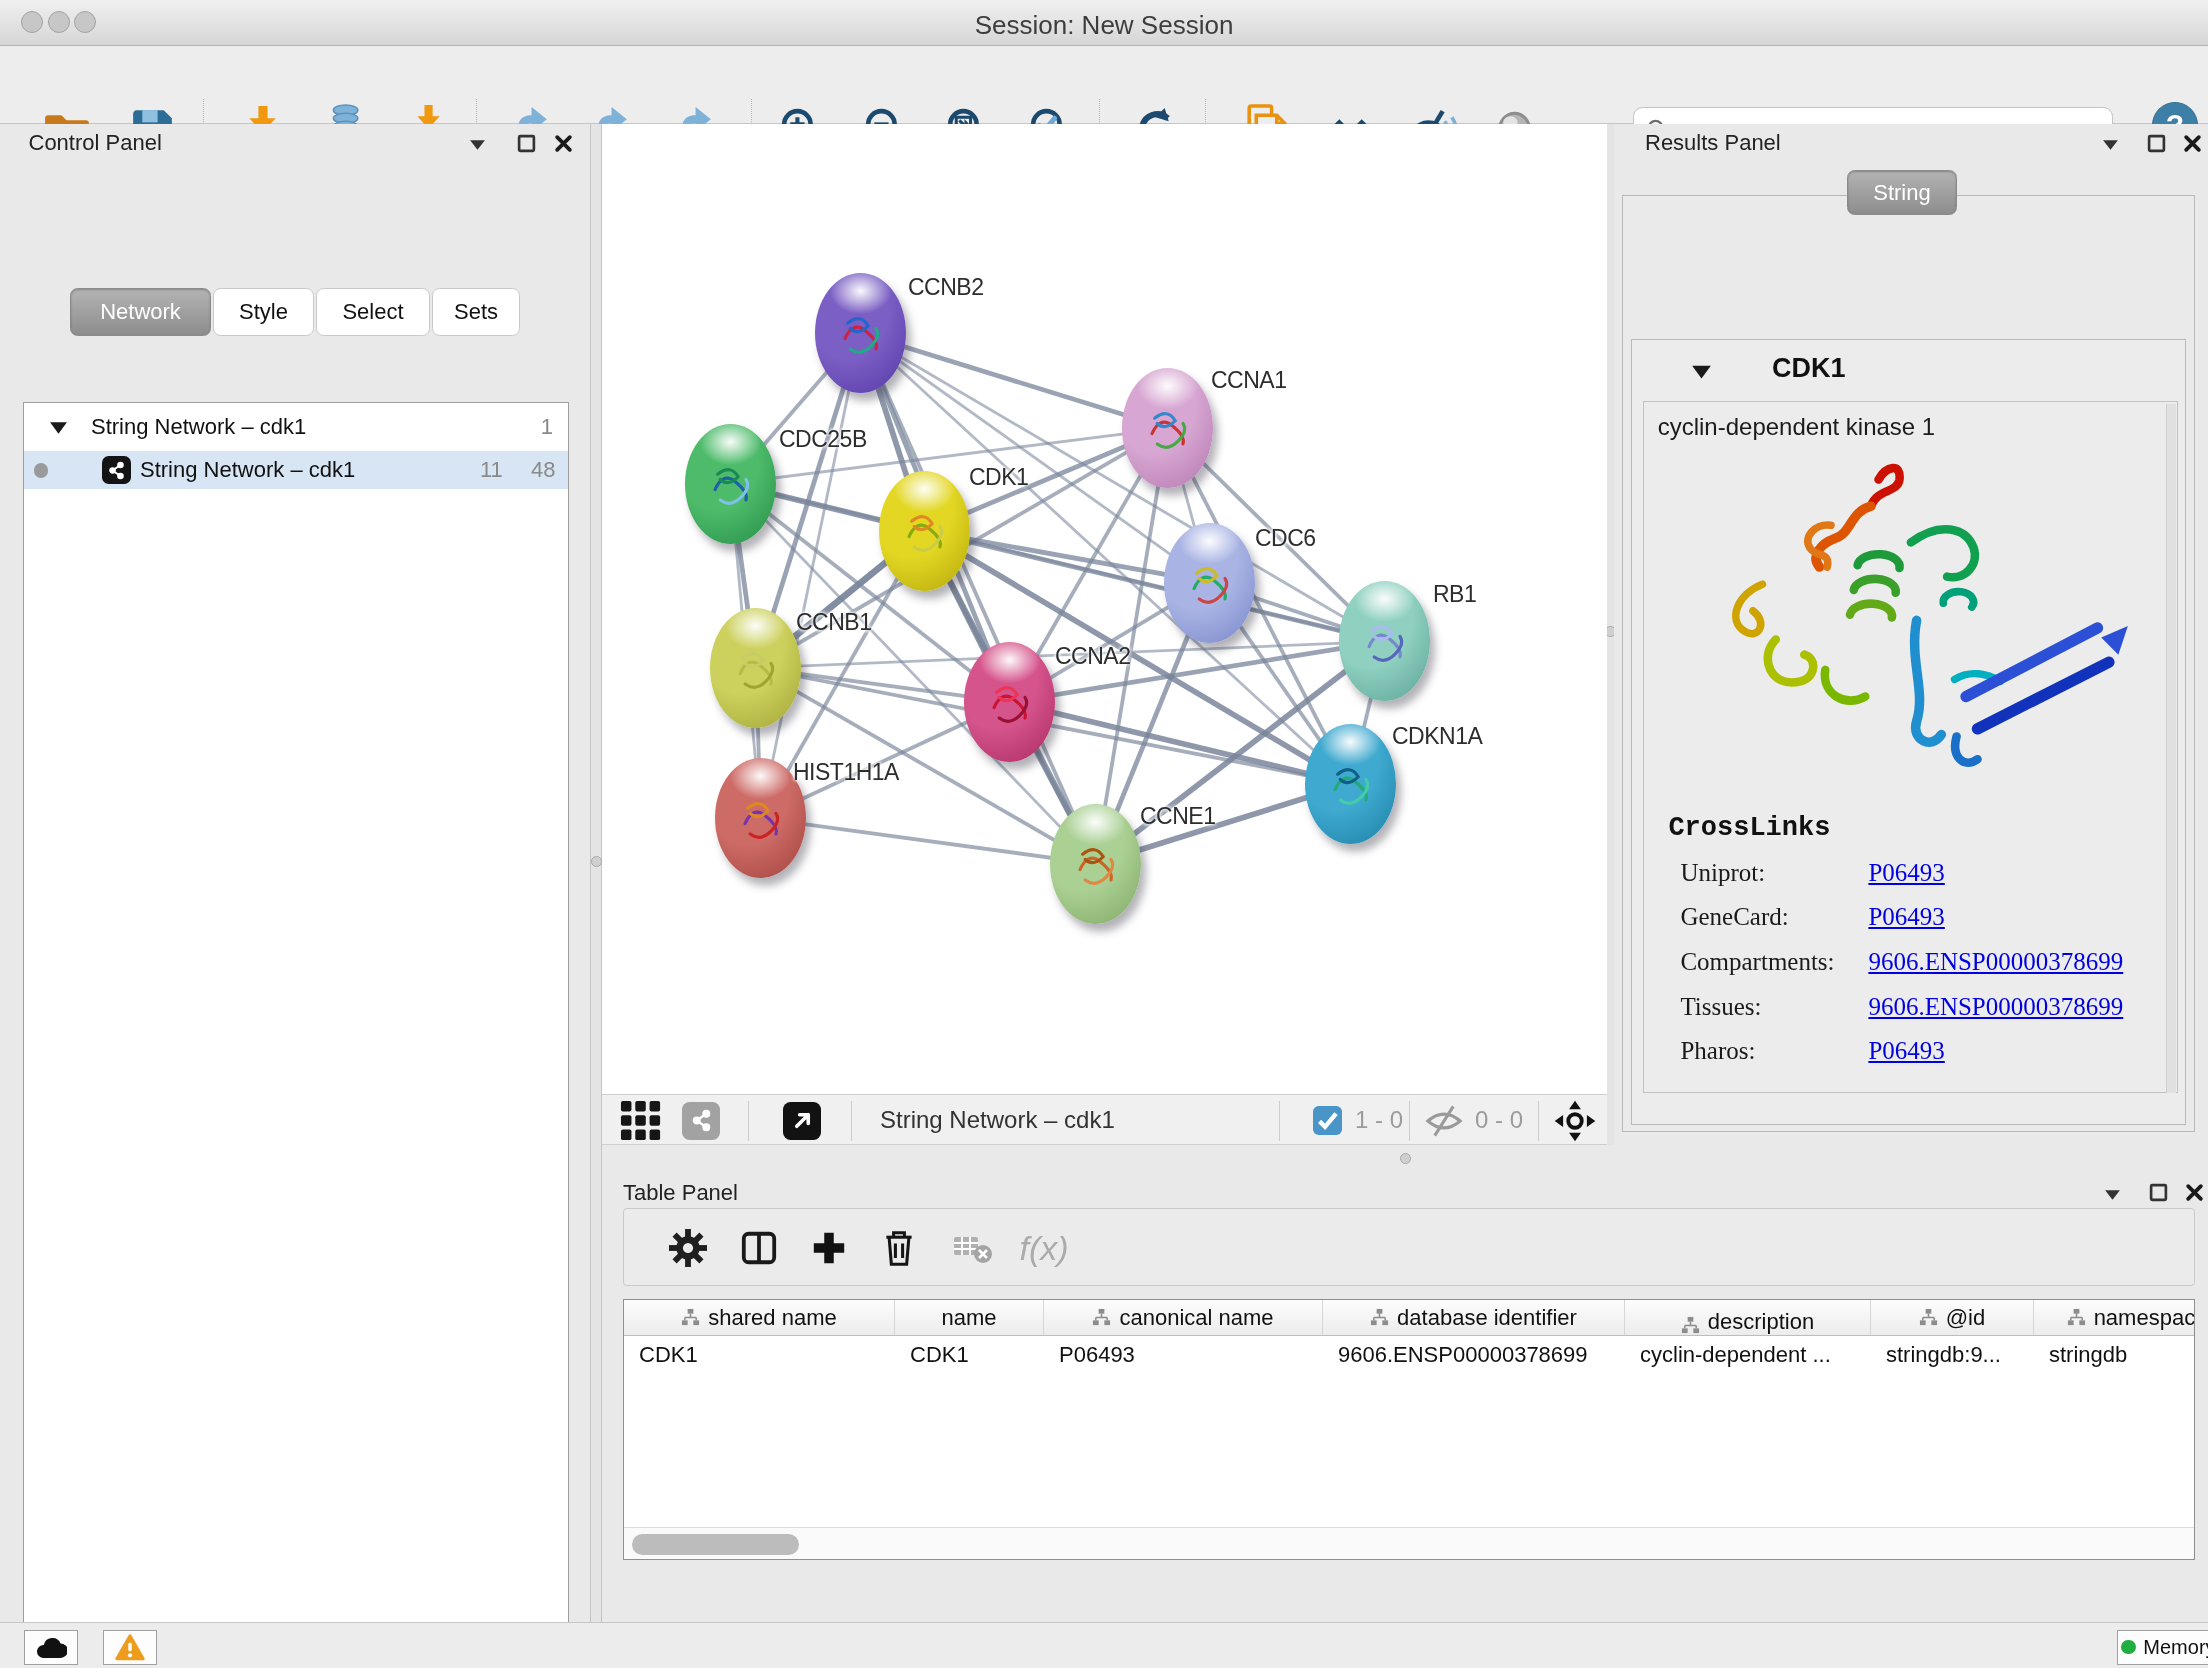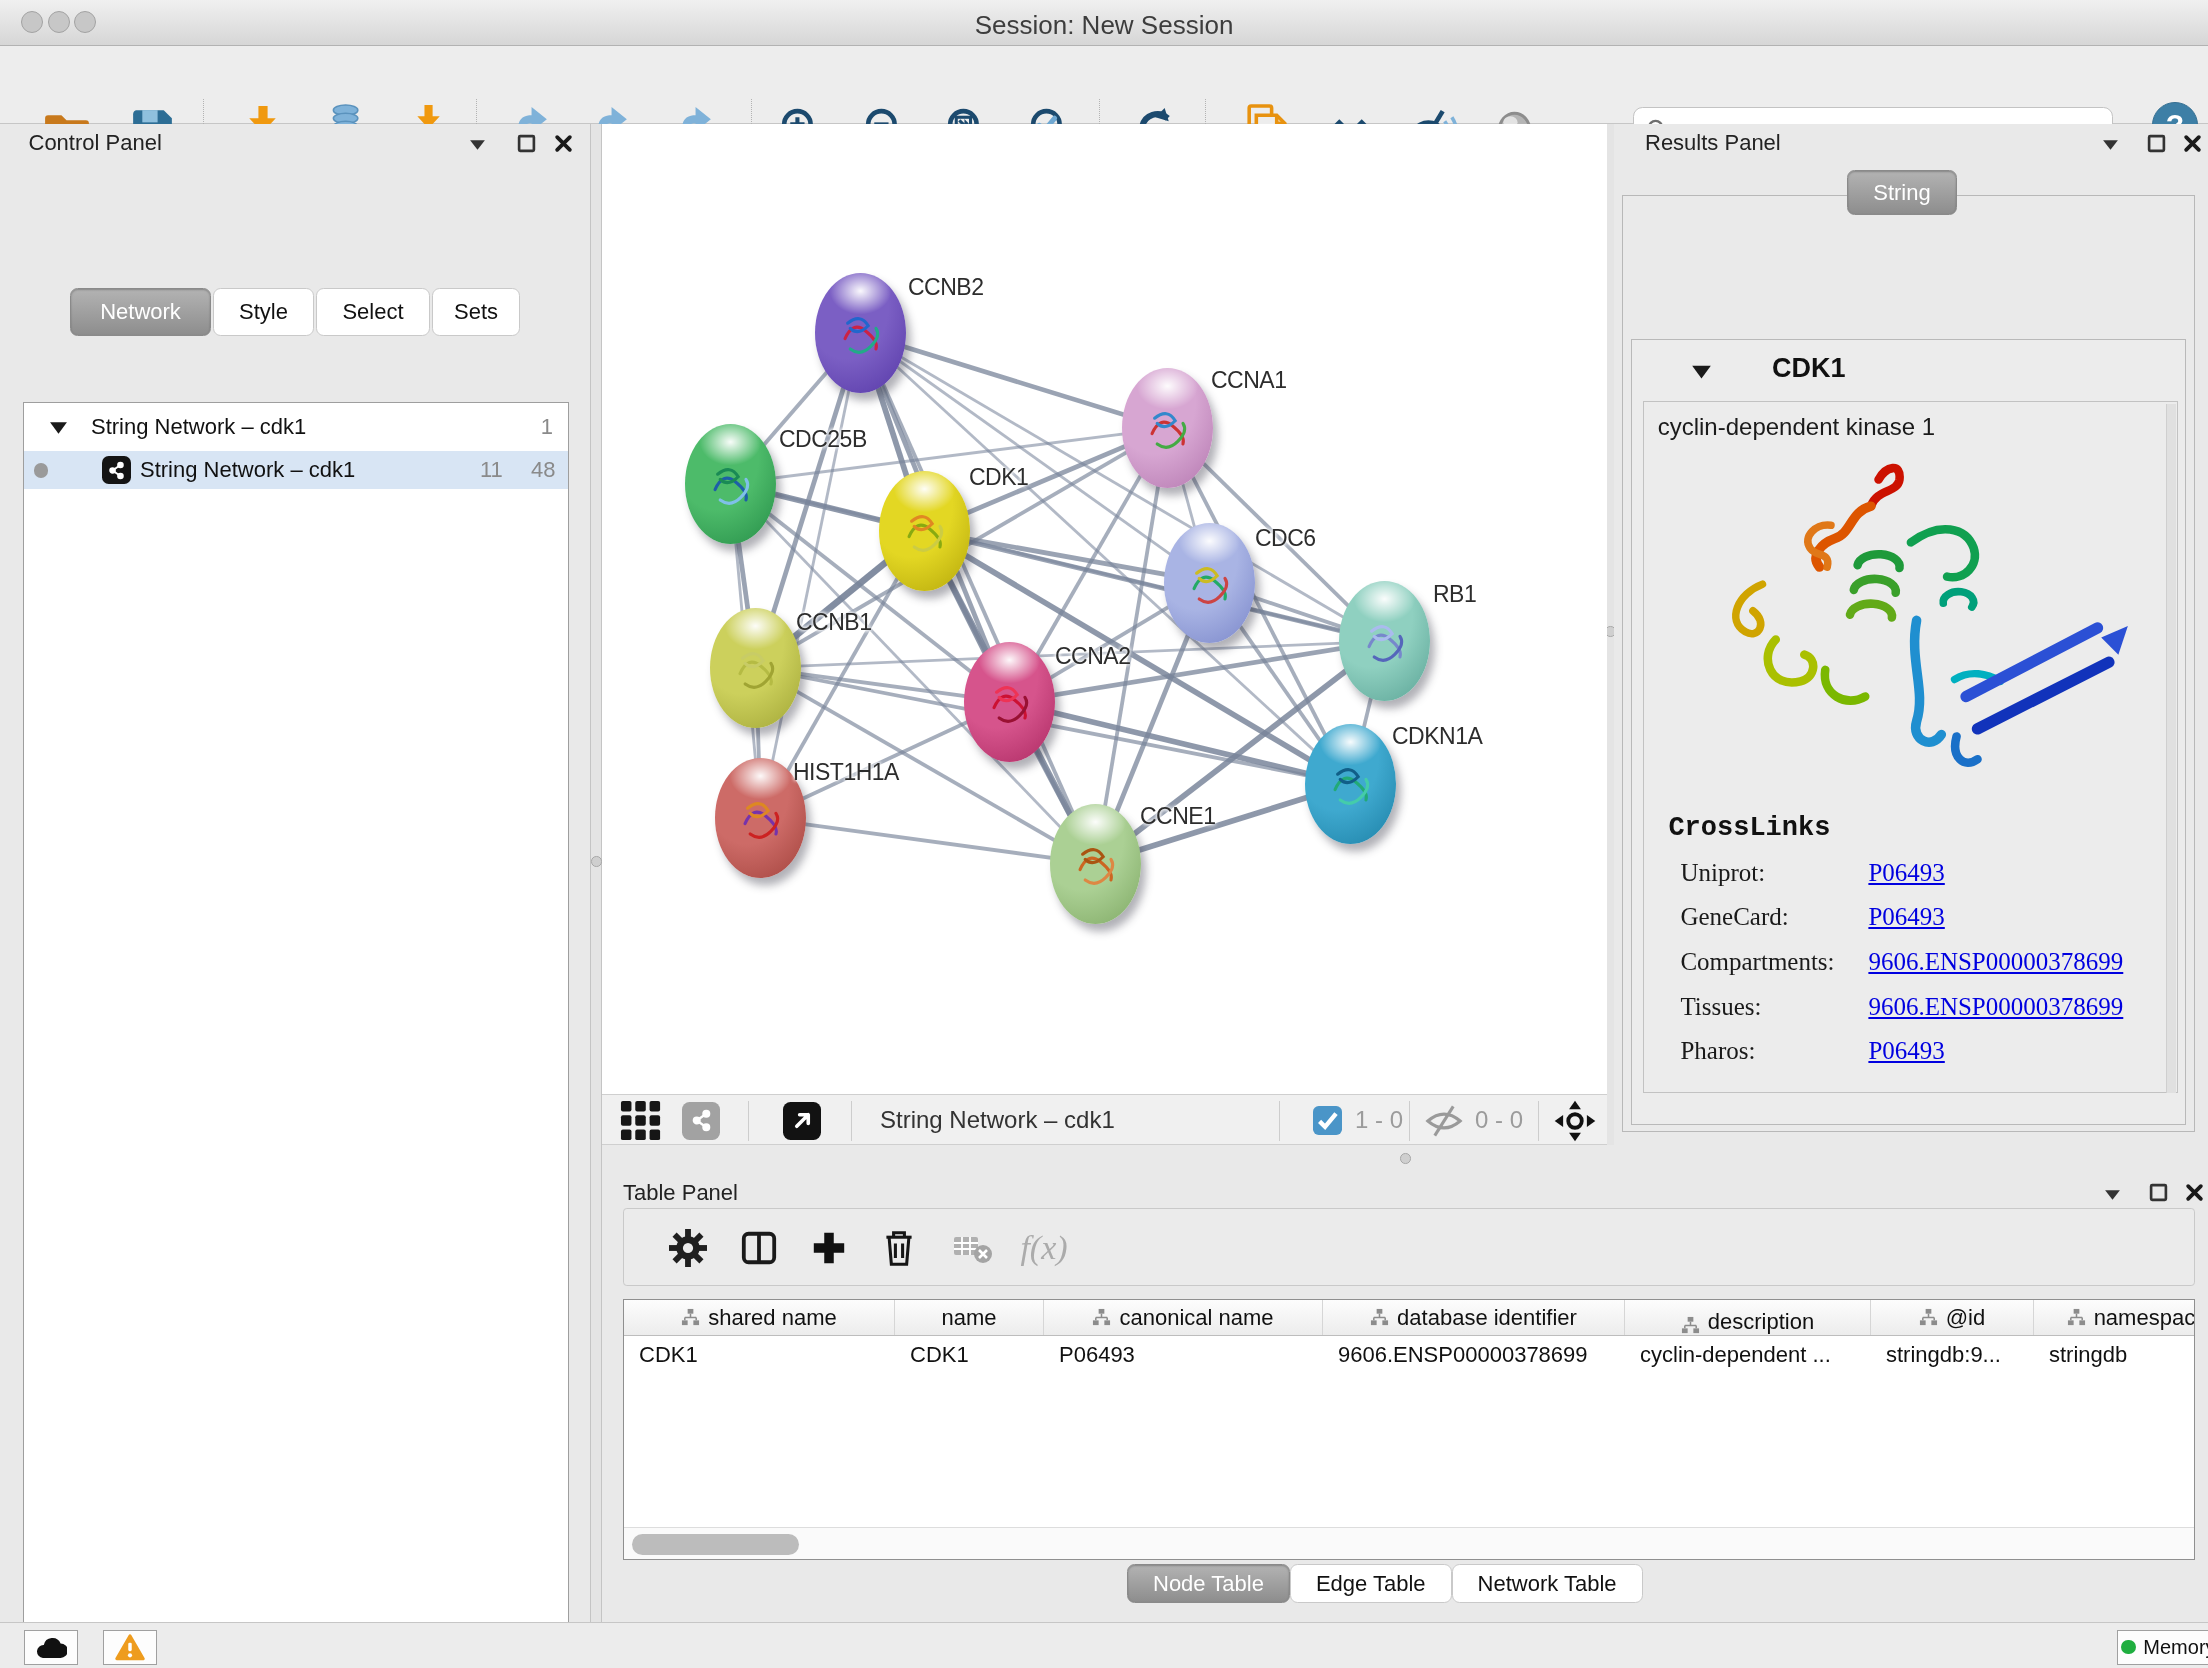--- a/index.html
+++ b/index.html
@@ -713,21 +713,21 @@
       </div>
       <div class="tp-ico" style="left:327px">
         <svg width="40" height="32" viewBox="0 0 40 32">
             <rect x="1" y="5" width="24" height="18" rx="2" fill="#b0b0b0"></rect>
             <path d="M1 11h24M1 17h24M9 5v18M17 5v18" stroke="#fff" stroke-width="1.8"></path>
             <circle cx="30" cy="22" r="9" fill="#a4a4a4"></circle>
             <path d="M26 18l8 8M34 18l-8 8" stroke="#fff" stroke-width="2.6"></path>
           </svg>
       </div>
       <div class="tp-ico" style="left:398px">
-        <span style="font-family:Liberation Serif, serif; font-style:italic; font-size:34px; color:#ababab">f(x)</span>
+        <span style="font-family:Liberation Sans, sans-serif; font-style:italic; font-size:34px; color:#ababab">f(x)</span>
       </div>
     </div>
 
     <div class="tp-table">
       <div class="thead" id="thead">
           <div class="th" style="width: 271px;">
             <svg width="19" height="19" viewBox="0 0 20 20">
   <g fill="#8c8c8c">
                 <rect x="7" y="1" width="6" height="5"></rect>
                 <rect x="1" y="13" width="6" height="5"></rect>
@@ -803,31 +803,20 @@
           <div class="td" style="width: 302px;">9606.ENSP00000378699</div>
           <div class="td" style="width: 246px;">cyclin-dependent ...</div>
           <div class="td" style="width: 163px;">stringdb:9...</div>
           <div class="td" style="width: 207px;">stringdb</div>
         </div>
       <div class="tp-scroll">
           <div class="tp-thumb"></div>
         </div>
     </div>
 
-    <div class="tp-tabs">
-      <div class="tab sel">
-          <span>Node Table</span>
-        </div>
-      <div class="tab">
-          <span>Edge Table</span>
-        </div>
-      <div class="tab">
-          <span>Network Table</span>
-        </div>
-    </div>
   </div>
 
   <div class="footer">
     <div class="fbtn" style="left:24px; width:54px">
       <svg width="32" height="25" viewBox="0 0 40 30">
           <path d="M10 28a8 8 0 0 1 1-16A11 11 0 0 1 32 10a8 8 0 0 1 0 18z" fill="#111"></path>
         </svg>
     </div>
     <div class="fbtn" style="left:103px; width:54px">
       <svg width="30" height="28.5" viewBox="0 0 52 48">

